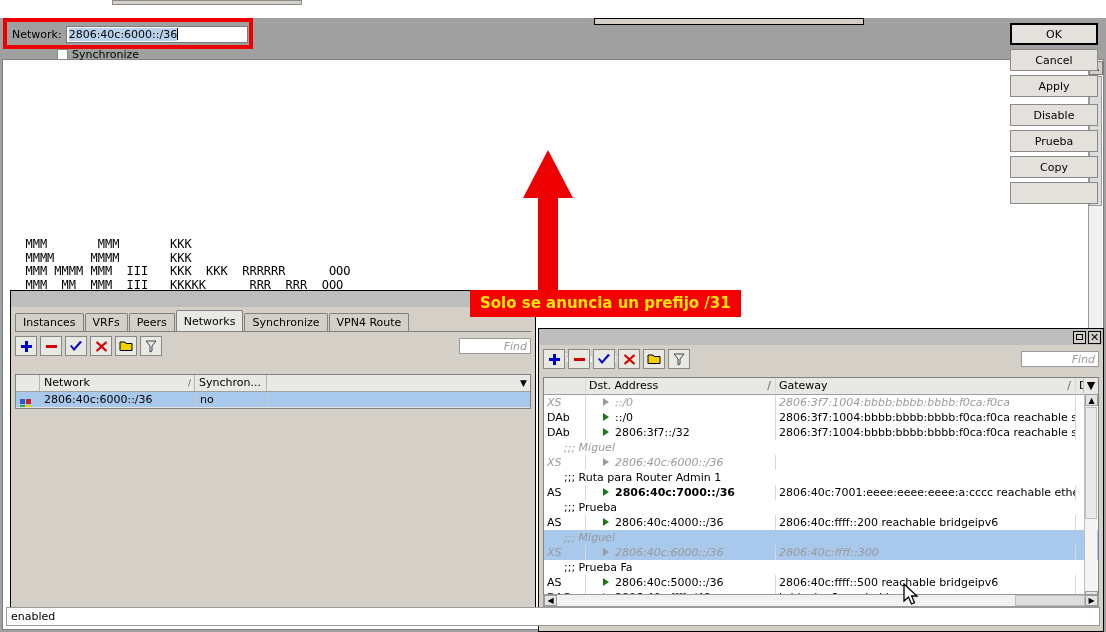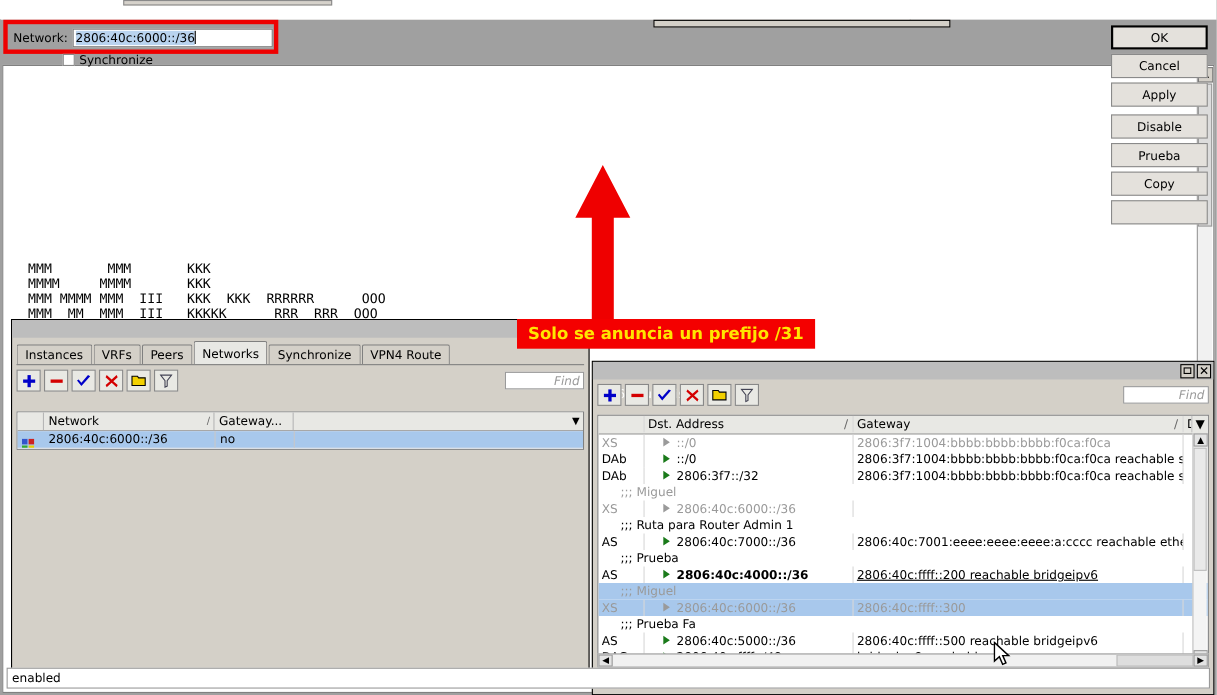--- a/index.html
+++ b/index.html
@@ -71,21 +71,21 @@
   .miktile i{display:block;}
 
   
   #rl{left:538px;top:328px;width:566px;height:304px;}
   #rl .tbar{background:#bdbdbd;}
   #rlgrid{position:absolute;left:4px;right:4px;top:48px;bottom:26px;border:1px solid #808080;
           background:#fff;box-sizing:border-box;overflow:hidden;}
   .rhead{display:flex;height:16px;background:#e8e8e4;border-bottom:1px solid #a0a0a0;font-size:11px;}
   .rrow{display:flex;height:15px;font-size:11px;align-items:center;box-sizing:border-box;}
   .rrow.sel{background:#a8c8ec;}
-  .rrow.dim{color:#9a9a9a;}
+  .rrow.dim{color:#9a9a9a;font-style:italic;}
   .rc{padding:0 3px;height:15px;line-height:15px;box-sizing:border-box;white-space:nowrap;overflow:hidden;}
   .rsep{border-right:1px solid #d8d8d8;}
   .tri{display:inline-block;width:0;height:0;border-left:6px solid #1a7a1a;
        border-top:4px solid transparent;border-bottom:4px solid transparent;vertical-align:0px;}
   .tri.dimtri{border-left-color:#9a9a9a;}
   .statusbar{position:absolute;left:4px;right:4px;bottom:4px;height:18px;font-size:11px;
              line-height:18px;color:#000;}
   .hscroll{position:absolute;left:4px;right:4px;bottom:24px;height:13px;background:#f1f1f1;
            border:1px solid #9a9a9a;box-sizing:border-box;display:flex;align-items:center;}
   .hs-arrow{width:13px;height:11px;background:#e4e4e4;border:1px solid #9a9a9a;box-sizing:border-box;
@@ -217,21 +217,21 @@
     </div>
     <div class="findbox">Find</div>
   </div>
 
   <div class="grid">
     <div class="ghead">
       <div class="gh" style="width:24px"></div>
       <div class="gh" style="width:155px">
         <span>Network</span><span class="sortmark">/</span>
       </div>
-      <div class="gh" style="width:72px">Gateway...</div>
+      <div class="gh" style="width:72px">Synchron...</div>
       <div class="gh" style="flex:1;border-right:none;position:relative">
         <span class="sortmark" style="font-size:9px;color:#000">▼</span>
       </div>
     </div>
     <div class="grow sel">
       <div class="gc" style="width:24px">
         <span class="miktile">
           <i style="background:#3355cc"></i>
             <i style="background:#cc2222"></i>
             <i style="background:#33aa33"></i>
@@ -330,31 +330,31 @@
         <div class="rrow dim">
           <div class="rc rsep" style="width: 42px;">XS</div>
           <div class="rc rsep" style="width: 190px;"><span class="tri dimtri" style="margin-right: 6px; margin-left: 14px;"></span>2806:40c:6000::/36</div>
           <div class="rc" style="flex: 1 1 0%;"></div>
         </div>
         <div class="rrow">
           <div class="rc" style="width: 100%; padding-left: 20px;">;;; Ruta para Router Admin 1</div>
         </div>
         <div class="rrow">
           <div class="rc rsep" style="width: 42px;">AS</div>
-          <div class="rc rsep" style="width: 190px;"><span class="tri" style="margin-right: 6px; margin-left: 14px;"></span>2806:40c:7000::/36</div>
+          <div class="rc rsep" style="width: 190px; font-weight: bold;"><span class="tri" style="margin-right: 6px; margin-left: 14px;"></span>2806:40c:7000::/36</div>
           <div class="rc rsep" style="width: 300px;">2806:40c:7001:eeee:eeee:eeee:a:cccc reachable ether8</div>
           <div class="rc" style="flex: 1 1 0%;"></div>
         </div>
         <div class="rrow">
           <div class="rc" style="width: 100%; padding-left: 20px;">;;; Prueba</div>
         </div>
         <div class="rrow">
           <div class="rc rsep" style="width: 42px;">AS</div>
-          <div class="rc rsep" style="width: 190px; font-weight: bold;"><span class="tri" style="margin-right: 6px; margin-left: 14px;"></span>2806:40c:4000::/36</div>
-          <div class="rc rsep" style="width: 300px; text-decoration: underline;">2806:40c:ffff::200 reachable bridgeipv6</div>
+          <div class="rc rsep" style="width: 190px;"><span class="tri" style="margin-right: 6px; margin-left: 14px;"></span>2806:40c:4000::/36</div>
+          <div class="rc rsep" style="width: 300px;">2806:40c:ffff::200 reachable bridgeipv6</div>
           <div class="rc" style="flex: 1 1 0%;"></div>
         </div>
         <div class="rrow sel dim">
           <div class="rc" style="width: 100%; padding-left: 20px;">;;; Miguel</div>
         </div>
         <div class="rrow sel dim">
           <div class="rc rsep" style="width: 42px;">XS</div>
           <div class="rc rsep" style="width: 190px;"><span class="tri dimtri" style="margin-right: 6px; margin-left: 14px;"></span>2806:40c:6000::/36</div>
           <div class="rc rsep" style="width: 300px;">2806:40c:ffff::300</div>
           <div class="rc" style="flex: 1 1 0%;"></div>

